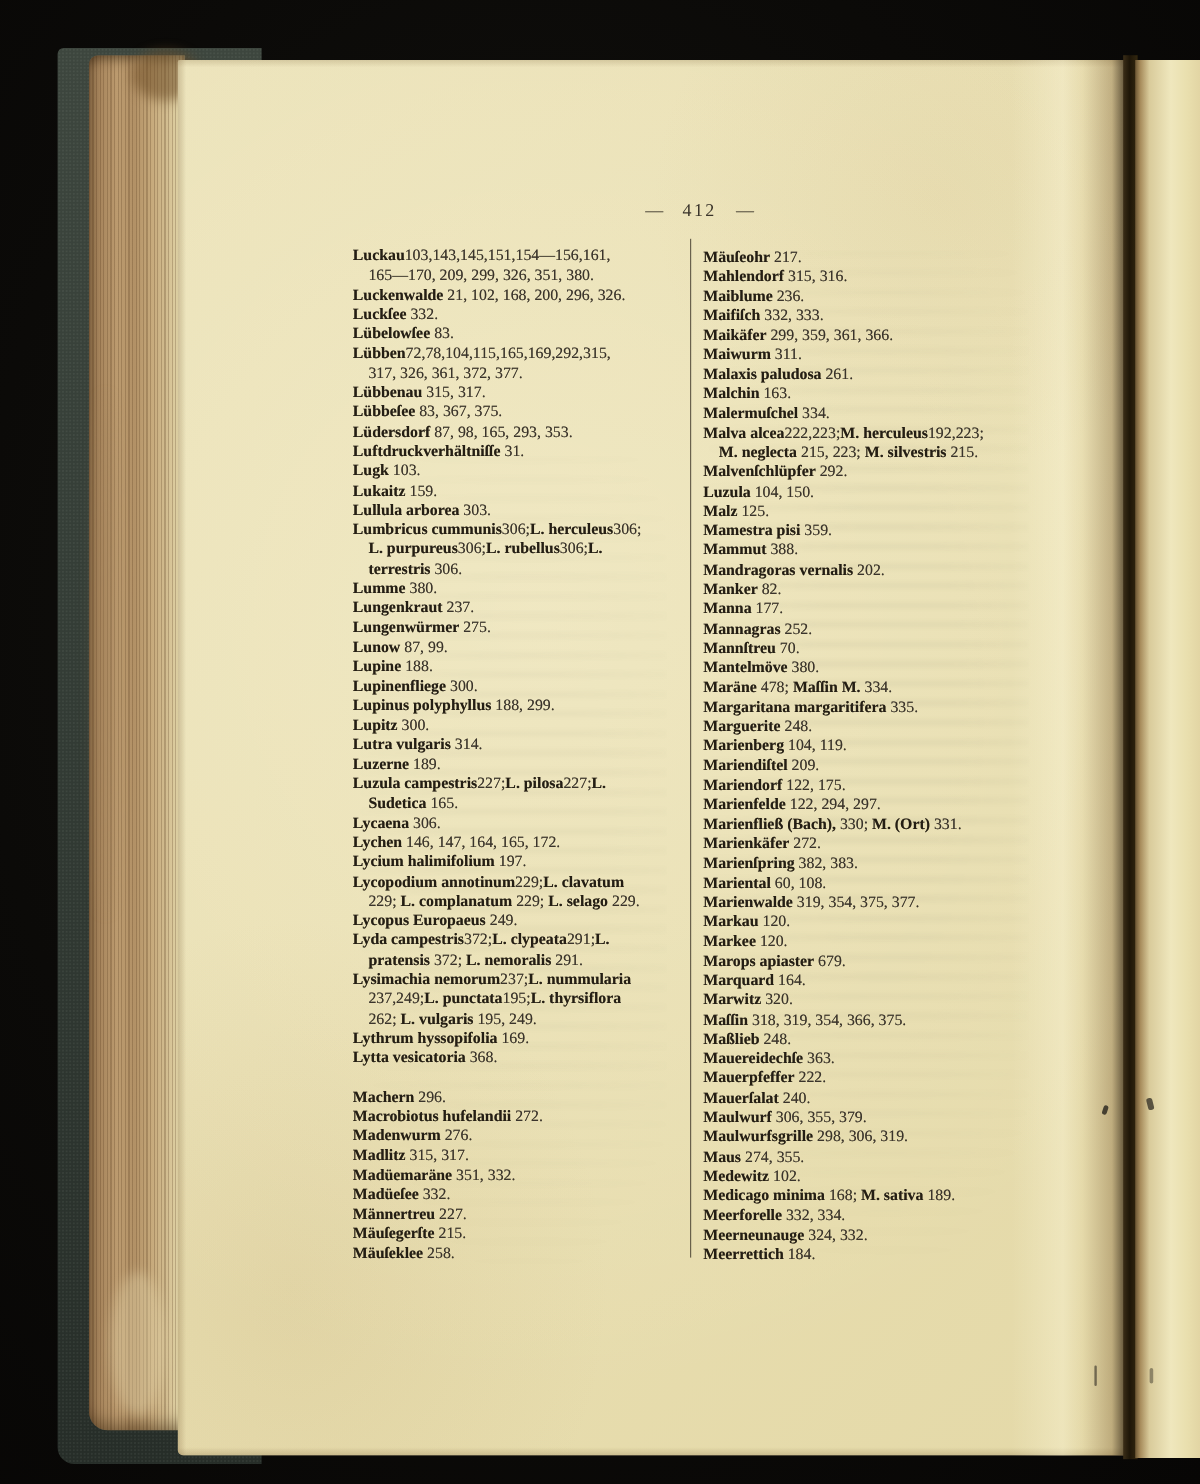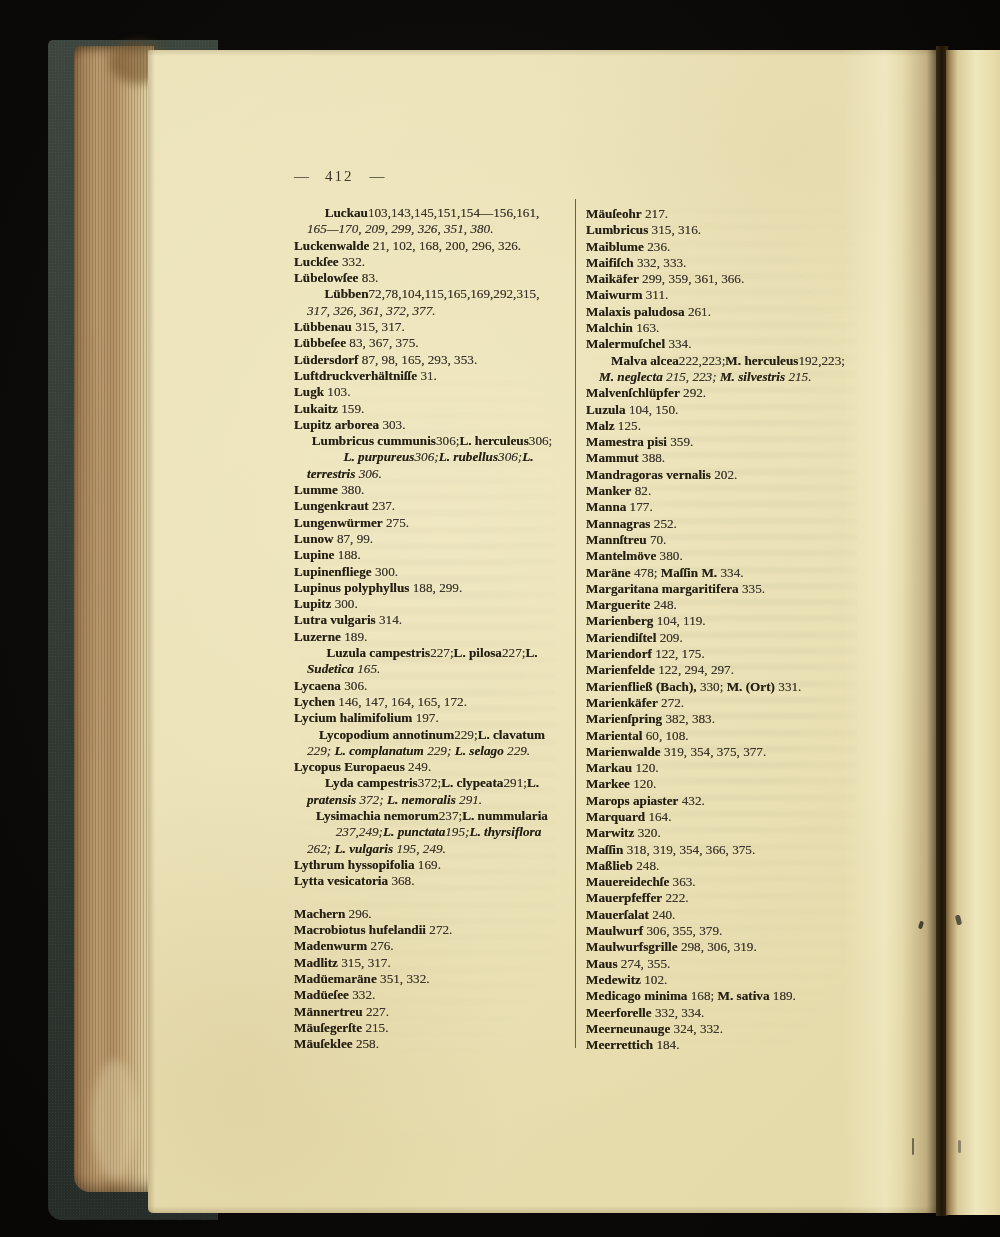--- a/index.html
+++ b/index.html
@@ -44,33 +44,33 @@
     background:linear-gradient(to right, rgba(0,0,0,0) 0%, rgba(255,250,222,0.35) 45%, rgba(228,214,168,0.22) 62%, rgba(128,98,54,0.38) 88%, rgba(54,40,20,0.78) 100%);}
 
   
   .gutter{position:absolute;left:936px;top:46px;width:12px;height:1170px;
     background:linear-gradient(to right,#3a2d17 0%,#1e1608 45%,#33270f 100%);filter:blur(0.5px);}
   .facing{position:absolute;left:946px;top:50px;width:54px;height:1165px;
     background:linear-gradient(to right,#6b5532 0%,#a78c5c 8%,#d9cb9b 22%,#efe7bd 55%,#e9dfae 80%,#e2d5a4 100%);}
 
   
   .textblock{position:absolute;left:146px;top:118px;width:578px;color:#251f15;}
-  .pagenum-row{text-align:left;font-size:15px;height:20px;color:#3b352b;}
+  .pagenum-row{text-align:center;font-size:15px;height:20px;color:#3b352b;}
   .pagenum-row .dash{letter-spacing:0;}
   .pagenum-row .num{margin:0 16px;letter-spacing:2px;}
   .cols{position:relative;margin-top:17px;}
   .col{position:absolute;top:0;}
   .col-left{left:0;width:276px;}
   .col-right{left:292px;top:1px;width:284px;}
   .rule{position:absolute;left:281px;top:-6px;width:1px;height:849px;background:rgba(62,54,40,0.75);}
 
   .line{font-size:13.2px;line-height:16.3px;height:16.3px;white-space:nowrap;
     text-shadow:0 0 0.4px rgba(42,32,16,0.55);}
-  .line.ind{padding-left:13px;font-style:italic;}
-  .line.just{display:flex;justify-content:center;white-space:normal;}
+  .line.ind{padding-left:13px;}
+  .line.just{display:flex;justify-content:flex-start;white-space:normal;}
   .line .word{font-weight:700;color:#241e14;}
   .line .num{font-weight:400;color:#3a342c;}
   .line.blank{visibility:hidden;}
 
   
   .ghost{position:absolute;pointer-events:none;filter:blur(1.6px);opacity:0.55;
     background:repeating-linear-gradient(to bottom, rgba(106,110,80,0.11) 0 6px, rgba(0,0,0,0) 6px 16.3px);
     -webkit-mask-image:radial-gradient(ellipse 85% 75% at 55% 45%, #000 25%, rgba(0,0,0,0) 78%);
     mask-image:radial-gradient(ellipse 85% 75% at 55% 45%, #000 25%, rgba(0,0,0,0) 78%);}
   .ghost-right{left:442px;top:158px;width:268px;height:850px;}
@@ -131,21 +131,21 @@
               <span class="num">292,</span>
               <span class="num">315,</span>
             </div>
             <div class="line ind"><span class="num">317,</span> <span class="num">326,</span> <span class="num">361,</span> <span class="num">372,</span> <span class="num">377.</span></div>
             <div class="line"><span class="word">Lübbenau</span> <span class="num">315,</span> <span class="num">317.</span></div>
             <div class="line"><span class="word">Lübbeſee</span> <span class="num">83,</span> <span class="num">367,</span> <span class="num">375.</span></div>
             <div class="line"><span class="word">Lüdersdorf</span> <span class="num">87,</span> <span class="num">98,</span> <span class="num">165,</span> <span class="num">293,</span> <span class="num">353.</span></div>
             <div class="line"><span class="word">Luftdruckverhältniſſe</span> <span class="num">31.</span></div>
             <div class="line"><span class="word">Lugk</span> <span class="num">103.</span></div>
             <div class="line"><span class="word">Lukaitz</span> <span class="num">159.</span></div>
-            <div class="line"><span class="word">Lupitz arborea</span> <span class="num">303.</span></div>
+            <div class="line"><span class="word">Lullula arborea</span> <span class="num">303.</span></div>
             <div class="line just">
               <span class="word">Lumbricus cummunis</span>
               <span class="num">306;</span>
               <span class="word">L. herculeus</span>
               <span class="num">306;</span>
             </div>
             <div class="line ind just">
               <span class="word">L. purpureus</span>
               <span class="num">306;</span>
               <span class="word">L. rubellus</span>
@@ -211,21 +211,21 @@
             <div class="line"><span class="word">Madlitz</span> <span class="num">315,</span> <span class="num">317.</span></div>
             <div class="line"><span class="word">Madüemaräne</span> <span class="num">351,</span> <span class="num">332.</span></div>
             <div class="line"><span class="word">Madüeſee</span> <span class="num">332.</span></div>
             <div class="line"><span class="word">Männertreu</span> <span class="num">227.</span></div>
             <div class="line"><span class="word">Mäuſegerſte</span> <span class="num">215.</span></div>
             <div class="line"><span class="word">Mäuſeklee</span> <span class="num">258.</span></div>
           </div>
         <div class="rule"></div>
         <div class="col col-right">
             <div class="line"><span class="word">Mäuſeohr</span> <span class="num">217.</span></div>
-            <div class="line"><span class="word">Lumbricus</span> <span class="num">315,</span> <span class="num">316.</span></div>
+            <div class="line"><span class="word">Mahlendorf</span> <span class="num">315,</span> <span class="num">316.</span></div>
             <div class="line"><span class="word">Maiblume</span> <span class="num">236.</span></div>
             <div class="line"><span class="word">Maifiſch</span> <span class="num">332,</span> <span class="num">333.</span></div>
             <div class="line"><span class="word">Maikäfer</span> <span class="num">299,</span> <span class="num">359,</span> <span class="num">361,</span> <span class="num">366.</span></div>
             <div class="line"><span class="word">Maiwurm</span> <span class="num">311.</span></div>
             <div class="line"><span class="word">Malaxis paludosa</span> <span class="num">261.</span></div>
             <div class="line"><span class="word">Malchin</span> <span class="num">163.</span></div>
             <div class="line"><span class="word">Malermuſchel</span> <span class="num">334.</span></div>
             <div class="line just">
               <span class="word">Malva alcea</span>
               <span class="num">222,</span>
@@ -253,21 +253,21 @@
             <div class="line"><span class="word">Mariendiſtel</span> <span class="num">209.</span></div>
             <div class="line"><span class="word">Mariendorf</span> <span class="num">122,</span> <span class="num">175.</span></div>
             <div class="line"><span class="word">Marienfelde</span> <span class="num">122,</span> <span class="num">294,</span> <span class="num">297.</span></div>
             <div class="line"><span class="word">Marienfließ (Bach),</span> <span class="num">330;</span> <span class="word">M. (Ort)</span> <span class="num">331.</span></div>
             <div class="line"><span class="word">Marienkäfer</span> <span class="num">272.</span></div>
             <div class="line"><span class="word">Marienſpring</span> <span class="num">382,</span> <span class="num">383.</span></div>
             <div class="line"><span class="word">Mariental</span> <span class="num">60,</span> <span class="num">108.</span></div>
             <div class="line"><span class="word">Marienwalde</span> <span class="num">319,</span> <span class="num">354,</span> <span class="num">375,</span> <span class="num">377.</span></div>
             <div class="line"><span class="word">Markau</span> <span class="num">120.</span></div>
             <div class="line"><span class="word">Markee</span> <span class="num">120.</span></div>
-            <div class="line"><span class="word">Marops apiaster</span> <span class="num">432.</span></div>
+            <div class="line"><span class="word">Marops apiaster</span> <span class="num">679.</span></div>
             <div class="line"><span class="word">Marquard</span> <span class="num">164.</span></div>
             <div class="line"><span class="word">Marwitz</span> <span class="num">320.</span></div>
             <div class="line"><span class="word">Maſſin</span> <span class="num">318,</span> <span class="num">319,</span> <span class="num">354,</span> <span class="num">366,</span> <span class="num">375.</span></div>
             <div class="line"><span class="word">Maßlieb</span> <span class="num">248.</span></div>
             <div class="line"><span class="word">Mauereidechſe</span> <span class="num">363.</span></div>
             <div class="line"><span class="word">Mauerpfeffer</span> <span class="num">222.</span></div>
             <div class="line"><span class="word">Mauerſalat</span> <span class="num">240.</span></div>
             <div class="line"><span class="word">Maulwurf</span> <span class="num">306,</span> <span class="num">355,</span> <span class="num">379.</span></div>
             <div class="line"><span class="word">Maulwurfsgrille</span> <span class="num">298,</span> <span class="num">306,</span> <span class="num">319.</span></div>
             <div class="line"><span class="word">Maus</span> <span class="num">274,</span> <span class="num">355.</span></div>

